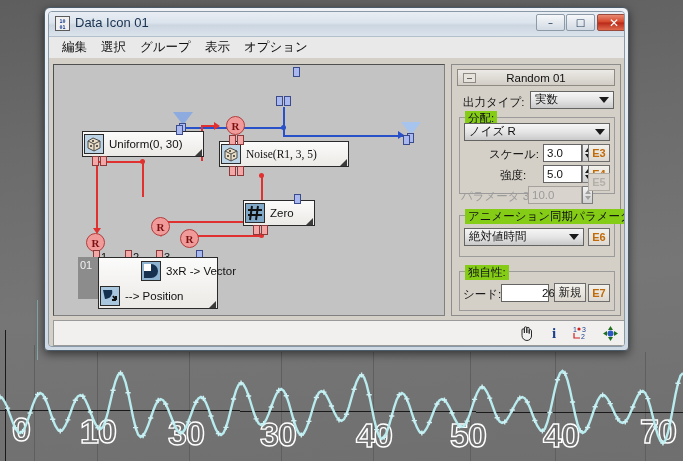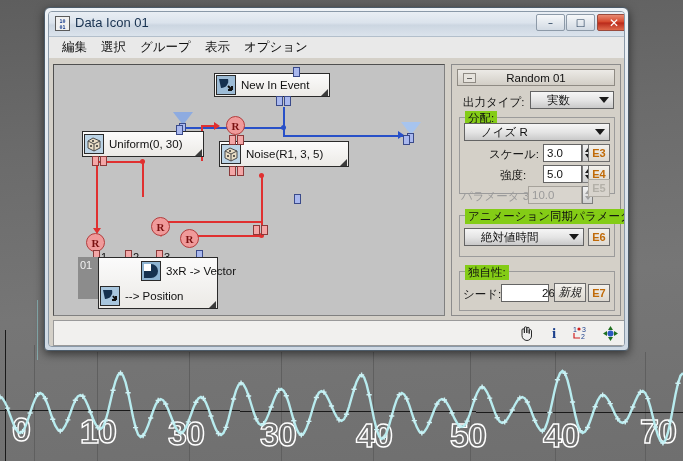--- a/index.html
+++ b/index.html
@@ -101,21 +101,21 @@
     background:linear-gradient(180deg,#eceae6,#d2cec6);border:1px solid #8f8b84;
     box-sizing:border-box;display:flex;align-items:center;justify-content:center;
     font-size:11.5px;color:#101010;}
   .rollup .minus{position:absolute;left:5px;top:3px;width:13px;height:10px;
     border:1px solid #8f8b84;background:#e6e3dd;box-sizing:border-box;
     display:flex;align-items:center;justify-content:center;font-size:9px;line-height:8px;}
   .flabel{position:absolute;font-size:11.5px;color:#101010;white-space:nowrap;}
   .flabel.dim{color:#9a9a9a;}
   .combo{position:absolute;height:18px;background:#f4f4f4;
     border:1px solid #646464;box-sizing:border-box;font-size:11.5px;color:#101010;
-    display:flex;align-items:center;padding-left:16px;}
+    display:flex;padding-left:4px;}
   .combo .carrow{position:absolute;right:4px;top:5px;width:0;height:0;
     border-left:5px solid transparent;border-right:5px solid transparent;border-top:6px solid #1a1a1a;}
   .combo.grad{background:linear-gradient(180deg,#f6f6f6 0%,#e4e4e4 52%,#c9c9c9 100%);}
   .group{position:absolute;border:1px solid #9b9b9b;box-sizing:border-box;}
   .gtitle{position:absolute;background:#84cc16;font-size:11.5px;color:#101010;
     padding:0 3px;white-space:nowrap;}
   .spin{position:absolute;height:18px;background:#fff;border:1px solid #646464;
     box-sizing:border-box;font-size:11.5px;color:#101010;display:flex;
     align-items:center;padding-left:3px;}
   .spin.dim{background:#d8d4cd;color:#9a9a9a;border-color:#a6a29b;}
@@ -334,31 +334,20 @@
       <div class="tri-b" style="left:119px;top:47px;opacity:.18;"></div>
       <div class="tri" style="left:347px;top:57px;"></div>
       <div class="port blue" style="left:125px;top:58px;"></div>
       <div class="port blue" style="left:353px;top:68px;"></div>
 
       <div class="rnode" style="left:172px;top:51px;">R</div>
       <div class="rnode" style="left:32px;top:168px;">R</div>
       <div class="rnode" style="left:97px;top:152px;">R</div>
       <div class="rnode" style="left:126px;top:164px;">R</div>
 
-      <div class="node" style="left:160px;top:8px;width:116px;height:24px;">
-        <span class="nico">
-          <svg width="18" height="18" viewBox="0 0 18 18">
-                <rect width="18" height="18" fill="#9dbcd6"></rect>
-                <path d="M2 3 L11 3 A7 7 0 0 1 4 12 Z" fill="#16314f"></path>
-                <path d="M11 10 L15 14 M15 14 L11 14 M15 14 L15 10" stroke="#111" stroke-width="2" fill="none"></path>
-              </svg>
-        </span>
-        <span class="nlabel">New In Event</span>
-        <span class="corner"></span>
-      </div>
       <div class="port blue" style="left:239px;top:2px;"></div>
       <div class="port blue" style="left:222px;top:31px;"></div>
       <div class="port blue" style="left:230px;top:31px;"></div>
 
       <div class="node" style="left:28px;top:66px;width:122px;height:26px;">
         <span class="nico">
           <svg width="18" height="18" viewBox="0 0 18 18">
                 <rect width="18" height="18" fill="#bcd4e6"></rect>
                 <path d="M3 6 L8 3 L15 6 L15 13 L9 16 L3 13 Z" fill="#e8dcc4" stroke="#4a4a4a" stroke-width="1"></path>
                 <path d="M3 6 L9 9 L15 6 M9 9 L9 16" stroke="#4a4a4a" stroke-width="1" fill="none"></path>
@@ -367,40 +356,50 @@
                 <circle cx="8" cy="6" r="1" fill="#333"></circle>
               </svg>
         </span>
         <span class="nlabel">Uniform(0, 30)</span>
         <span class="corner"></span>
       </div>
       <div class="port blue" style="left:122px;top:60px;"></div>
       <div class="port" style="left:38px;top:91px;"></div>
       <div class="port" style="left:46px;top:91px;"></div>
 
-      <div class="node" style="left:165px;top:76px;width:130px;height:26px;">
+      <div class="node" style="left:165px;top:76px;width:130px;height:26px;font-family:Liberation Serif, serif;">
         <span class="nico">
           <svg width="18" height="18" viewBox="0 0 18 18">
                 <rect width="18" height="18" fill="#bcd4e6"></rect>
                 <path d="M3 6 L8 3 L15 6 L15 13 L9 16 L3 13 Z" fill="#e8dcc4" stroke="#4a4a4a" stroke-width="1"></path>
                 <path d="M3 6 L9 9 L15 6 M9 9 L9 16" stroke="#4a4a4a" stroke-width="1" fill="none"></path>
                 <circle cx="6" cy="11" r="1" fill="#333"></circle>
                 <circle cx="12" cy="11" r="1" fill="#333"></circle>
                 <circle cx="8" cy="6" r="1" fill="#333"></circle>
               </svg>
         </span>
         <span class="nlabel">Noise(R1, 3, 5)</span>
         <span class="corner"></span>
       </div>
       <div class="port" style="left:175px;top:70px;"></div>
       <div class="port" style="left:183px;top:70px;"></div>
       <div class="port blue" style="left:349px;top:70px;"></div>
       <div class="port" style="left:175px;top:101px;"></div>
       <div class="port" style="left:183px;top:101px;"></div>
 
+      <div class="node" style="left:189px;top:135px;width:72px;height:26px;">
+        <span class="nico">
+          <svg width="18" height="18" viewBox="0 0 18 18">
+                <rect width="18" height="18" fill="#7fa8c9"></rect>
+                <path d="M6 2 L4 16 M12 2 L10 16 M2 6 L16 6 M2 11 L16 11" stroke="#111" stroke-width="2" fill="none"></path>
+              </svg>
+        </span>
+        <span class="nlabel">Zero</span>
+        <span class="corner"></span>
+      </div>
       <div class="port blue" style="left:240px;top:129px;"></div>
       <div class="port" style="left:199px;top:160px;"></div>
       <div class="port" style="left:207px;top:160px;"></div>
 
       <div class="pnum" style="left:47px;top:186px;">1</div>
       <div class="pnum" style="left:79px;top:186px;">2</div>
       <div class="pnum" style="left:110px;top:186px;">3</div>
       <div class="port" style="left:39px;top:185px;"></div>
       <div class="port" style="left:71px;top:185px;"></div>
       <div class="port" style="left:102px;top:185px;"></div>
@@ -476,37 +475,37 @@
       <div class="ebtn" style="left:136px;top:100px;">E4</div>
 
       <div class="flabel dim" style="left:9px;top:124px;">パラメータ 3:</div>
       <div class="spin dim" style="left:76px;top:121px;width:54px;">
         <span>10.0</span>
       </div>
       <div class="spinbtn dim" style="left:130px;top:121px;">
         <i class="sb-up"></i>
             <i class="sb-dn"></i>
       </div>
-      <div class="ebtn dim" style="left:136px;top:114px;text-align:center;">E5</div>
+      <div class="ebtn dim" style="left:136px;top:108px;text-align:center;">E5</div>
 
       <div class="group" style="left:7px;top:150px;width:156px;height:42px;"></div>
       <div class="gtitle" style="left:13px;top:144px;">アニメーション同期パラメータ:</div>
       <div class="combo grad" style="left:12px;top:163px;width:120px;">
         <span>絶対値時間</span>
         <span class="carrow"></span>
       </div>
       <div class="ebtn" style="left:136px;top:163px;">E6</div>
 
       <div class="group" style="left:7px;top:206px;width:156px;height:40px;"></div>
       <div class="gtitle" style="left:13px;top:200px;">独自性:</div>
       <div class="flabel" style="left:11px;top:222px;">シード:</div>
       <div class="tbox" style="left:49px;top:219px;width:48px;padding-left:40px;">
         <span>26599</span>
       </div>
-      <div class="pbtn" style="left:102px;top:218px;width:32px;font-style:italic;">新規</div>
+      <div class="pbtn" style="left:102px;top:218px;width:32px;">新規</div>
       <div class="ebtn" style="left:136px;top:219px;">E7</div>
     </div>
 
     <div id="panel-scroll">
       
     </div>
 
     <div id="statusbar">
       <div id="sb-icons">
         <div class="sbico">

